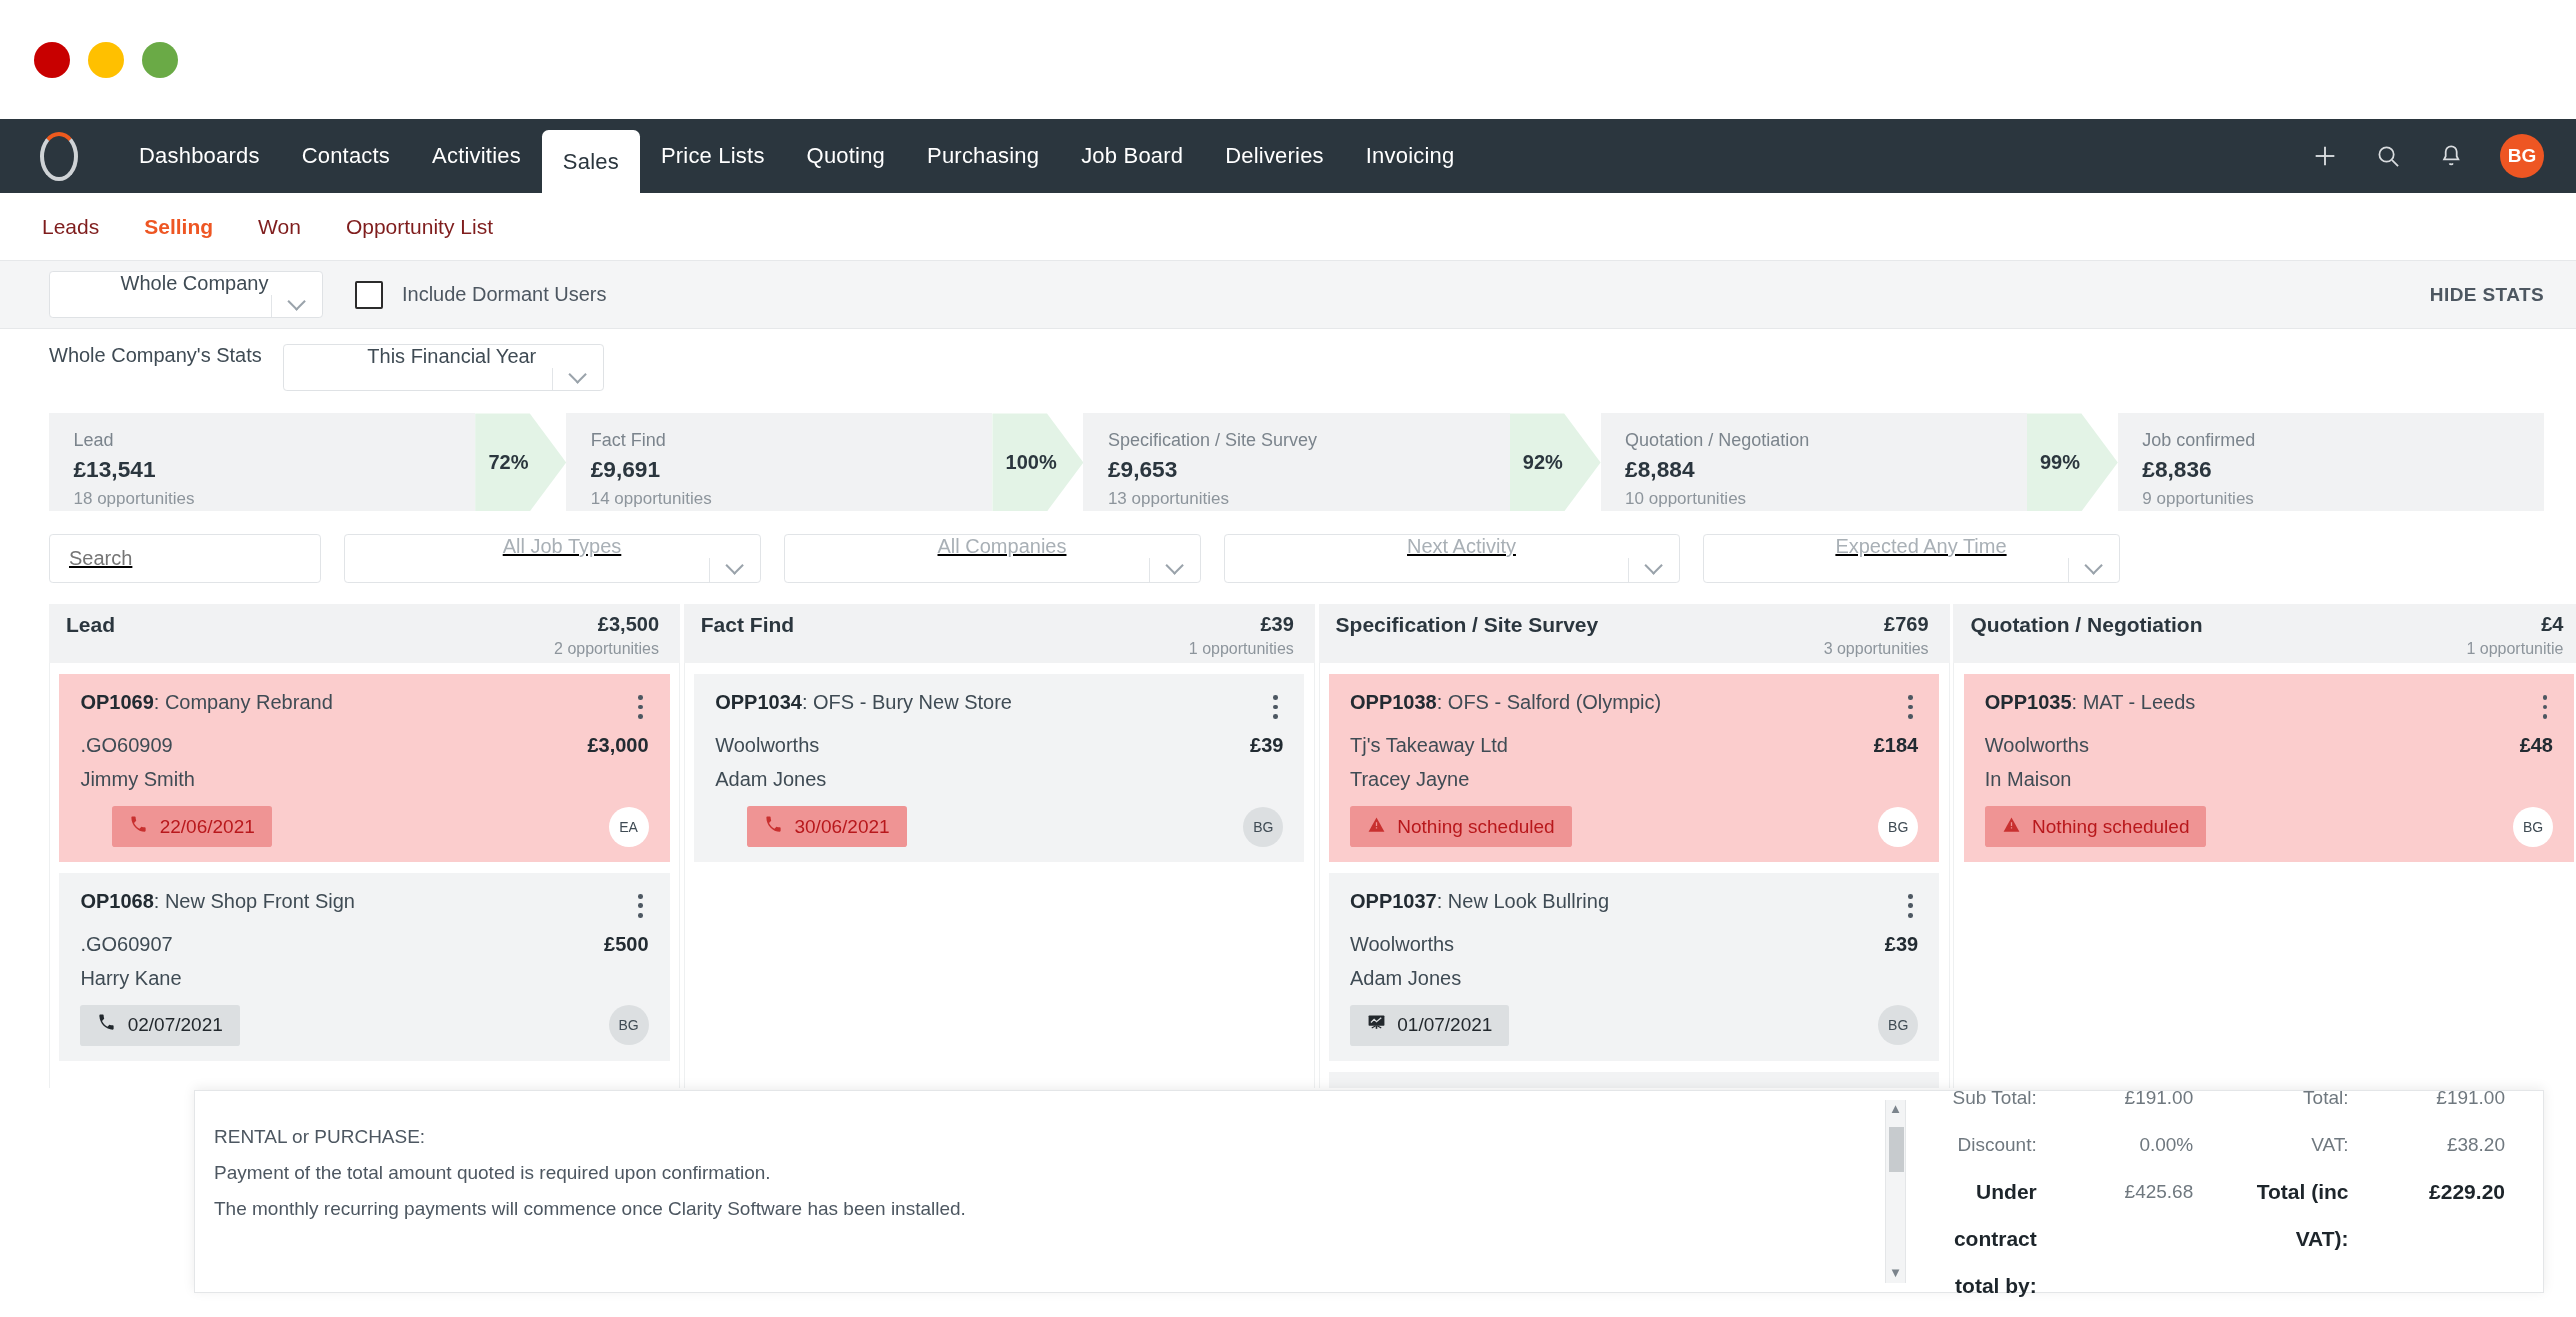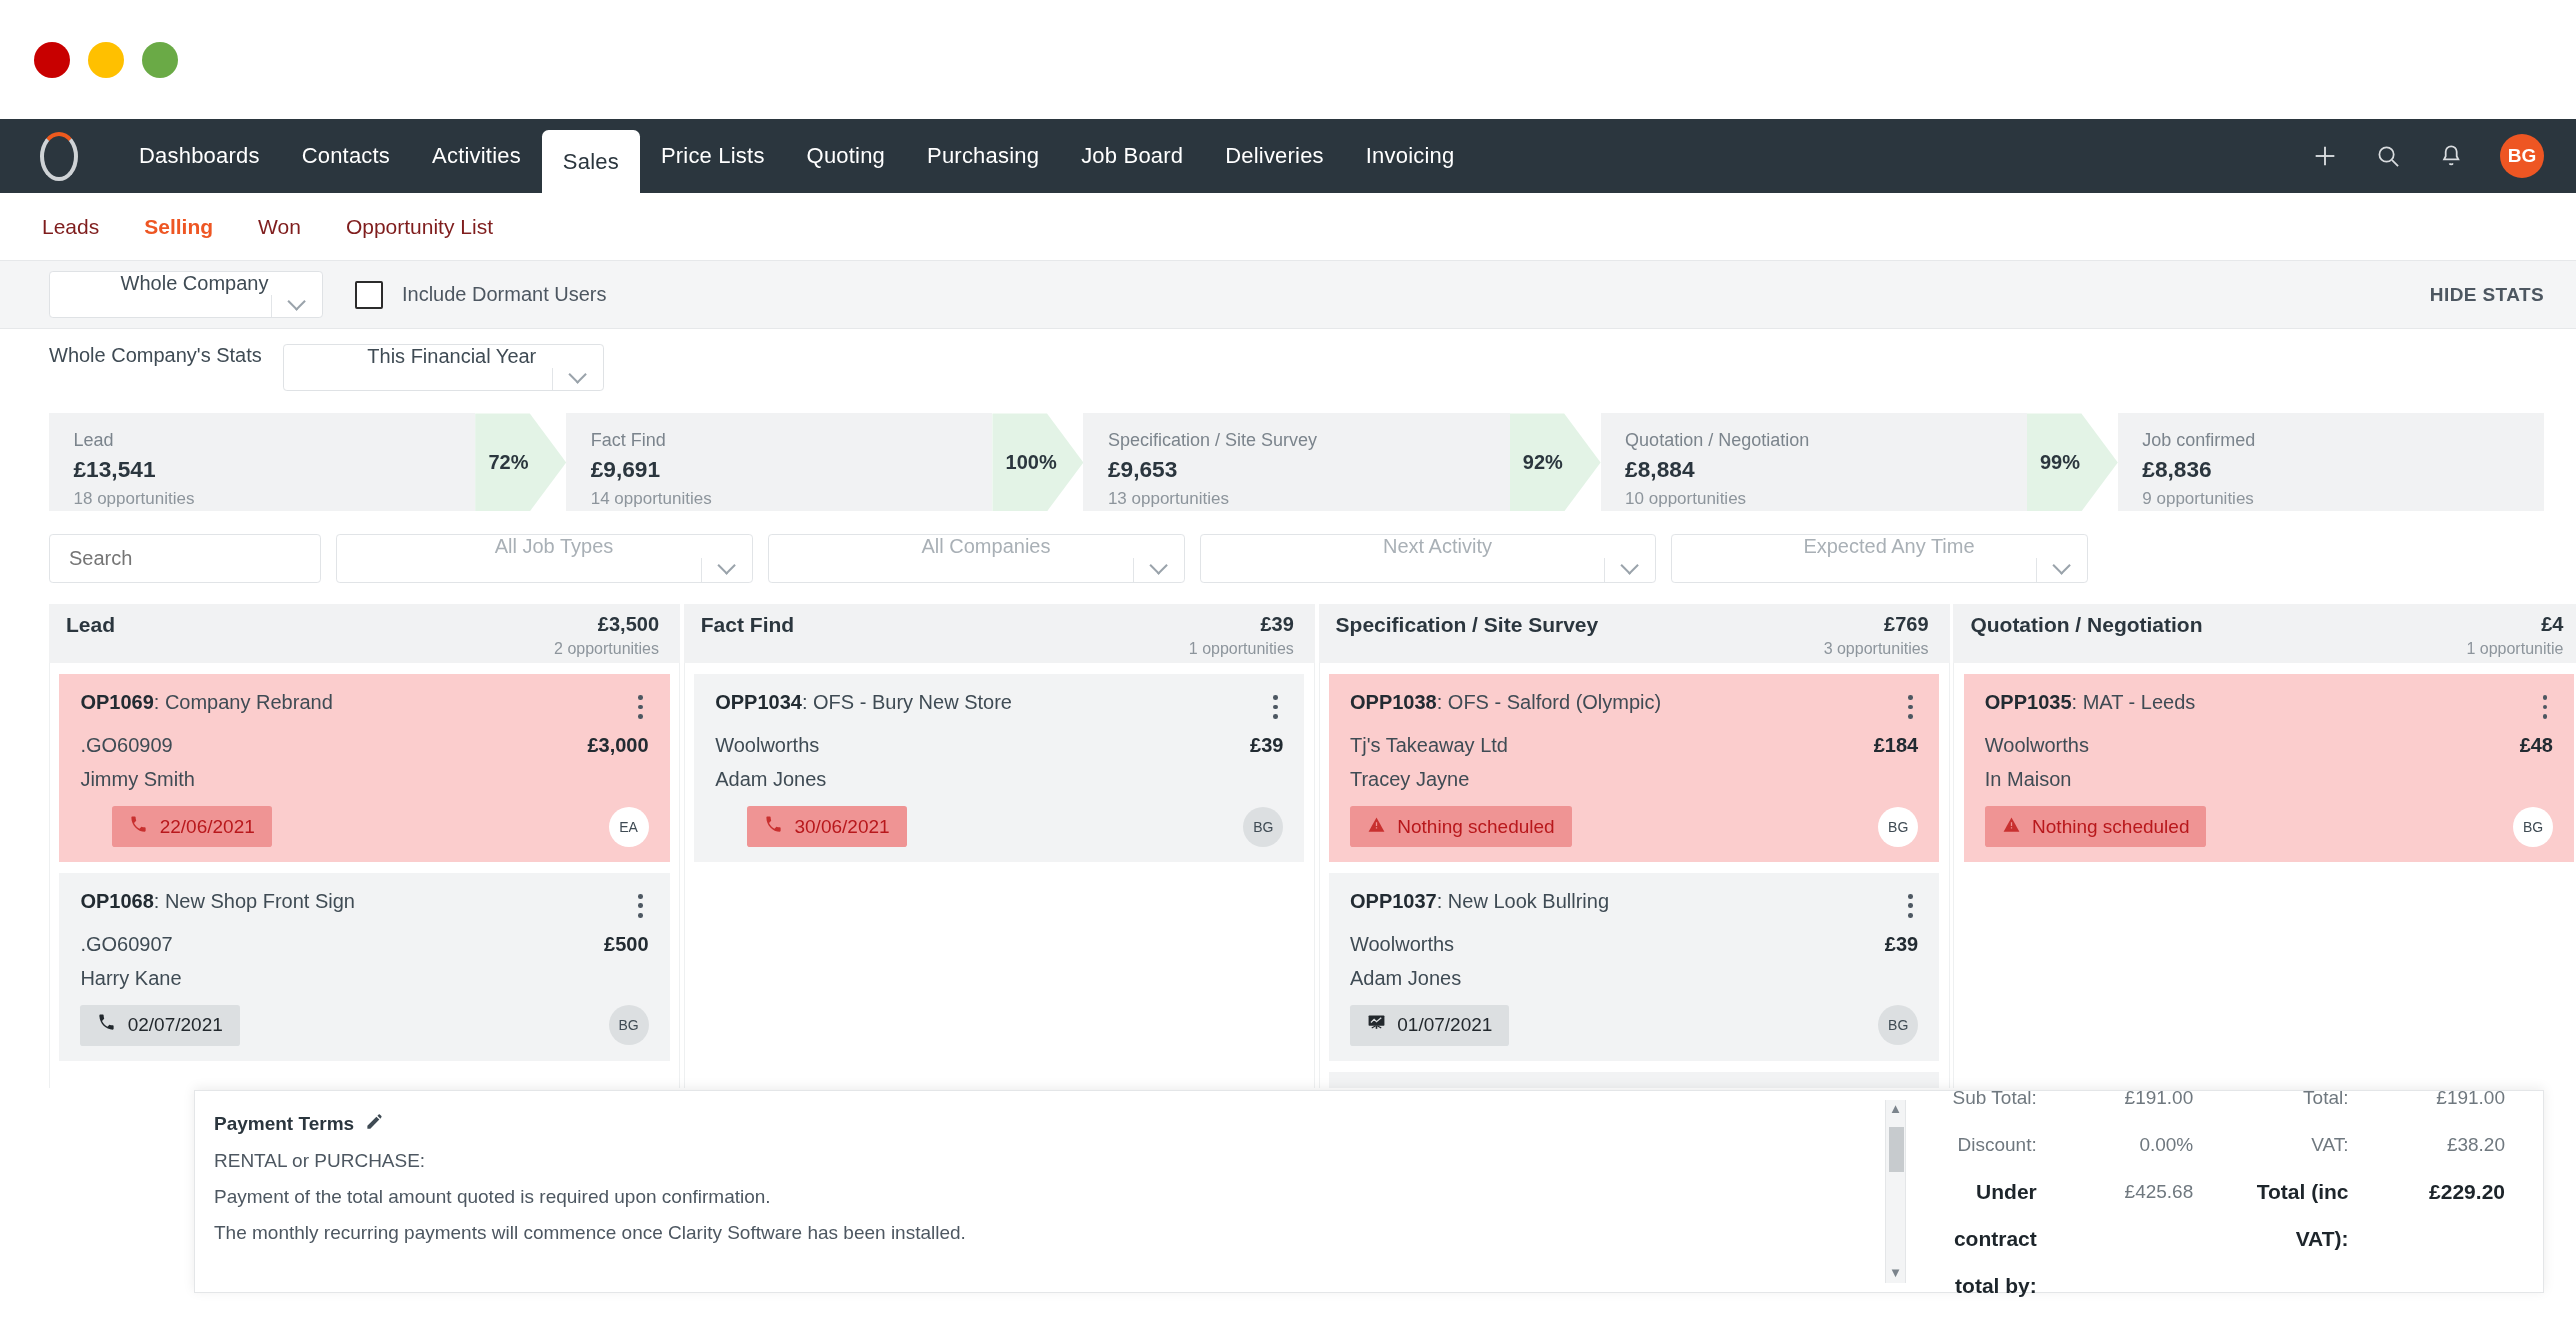--- a/index.html
+++ b/index.html
@@ -116,22 +116,23 @@
   .arrow .shape {
     position:absolute; inset:0; background:#e3f3e6;
     clip-path: polygon(0 0, 60% 0, 100% 50%, 60% 100%, 0 100%);
   }
   .arrow .pct {
     position:relative; font-size:20px; font-weight:700; color:#2b363e; padding-left:13.2px;
   }
 
   
   .searchrow {
-    display:flex; align-items:center; gap:15px; padding: 22.7px 32px 21px 49px;
+    display:flex; align-items:center; gap:23px; padding: 22.7px 32px 21px 49px;
     background:#ffffff;
+    text-decoration:underline;
   }
   .inp {
     height:49px; background:#fff; border:0.9px solid #e1e4e7; border-radius:3.8px;
     display:flex; align-items:center; padding-left:19px; font-size:20px; color:#a9b0b6;
   }
 
   
   .board { display:flex; background:#ffffff; padding: 0 0 0 49px; position:relative; }
   .col { width: 631px; flex:0 0 631px; margin-right:3.8px; }
   .col-head {
@@ -550,26 +551,20 @@
             <div class="avatar light">BG</div>
           </div>
         </div>
       </div>
     </div>
 
   </div>
 
   <div class="overlay">
     <div class="terms">
-      <div class="terms-title">
-        <span>Payment Terms</span>
-        <span><svg width="19" height="19" viewBox="0 0 24 24" fill="#3f4b54">
-              <path d="M3 17.3V21h3.7L18.1 9.6l-3.7-3.7L3 17.3zM20.7 6.6c.4-.4.4-1 0-1.4l-2-2c-.4-.4-1-.4-1.4 0l-1.6 1.6 3.7 3.7 1.3-1.9z"></path>
-            </svg></span>
-      </div>
       <div class="terms-line">RENTAL or PURCHASE:</div>
       <div class="terms-line">Payment of the total amount quoted is required upon confirmation.</div>
       <div class="terms-line">The monthly recurring payments will commence once Clarity Software has been installed.</div>
     </div>
     <div class="scrollbar">
       <div class="sb-arrow">▲</div>
       <div class="sb-thumb"></div>
       <div class="sb-arrow" style="position:absolute;bottom:1.9px;left:0;right:0;">▼</div>
     </div>
     <div class="totals">

